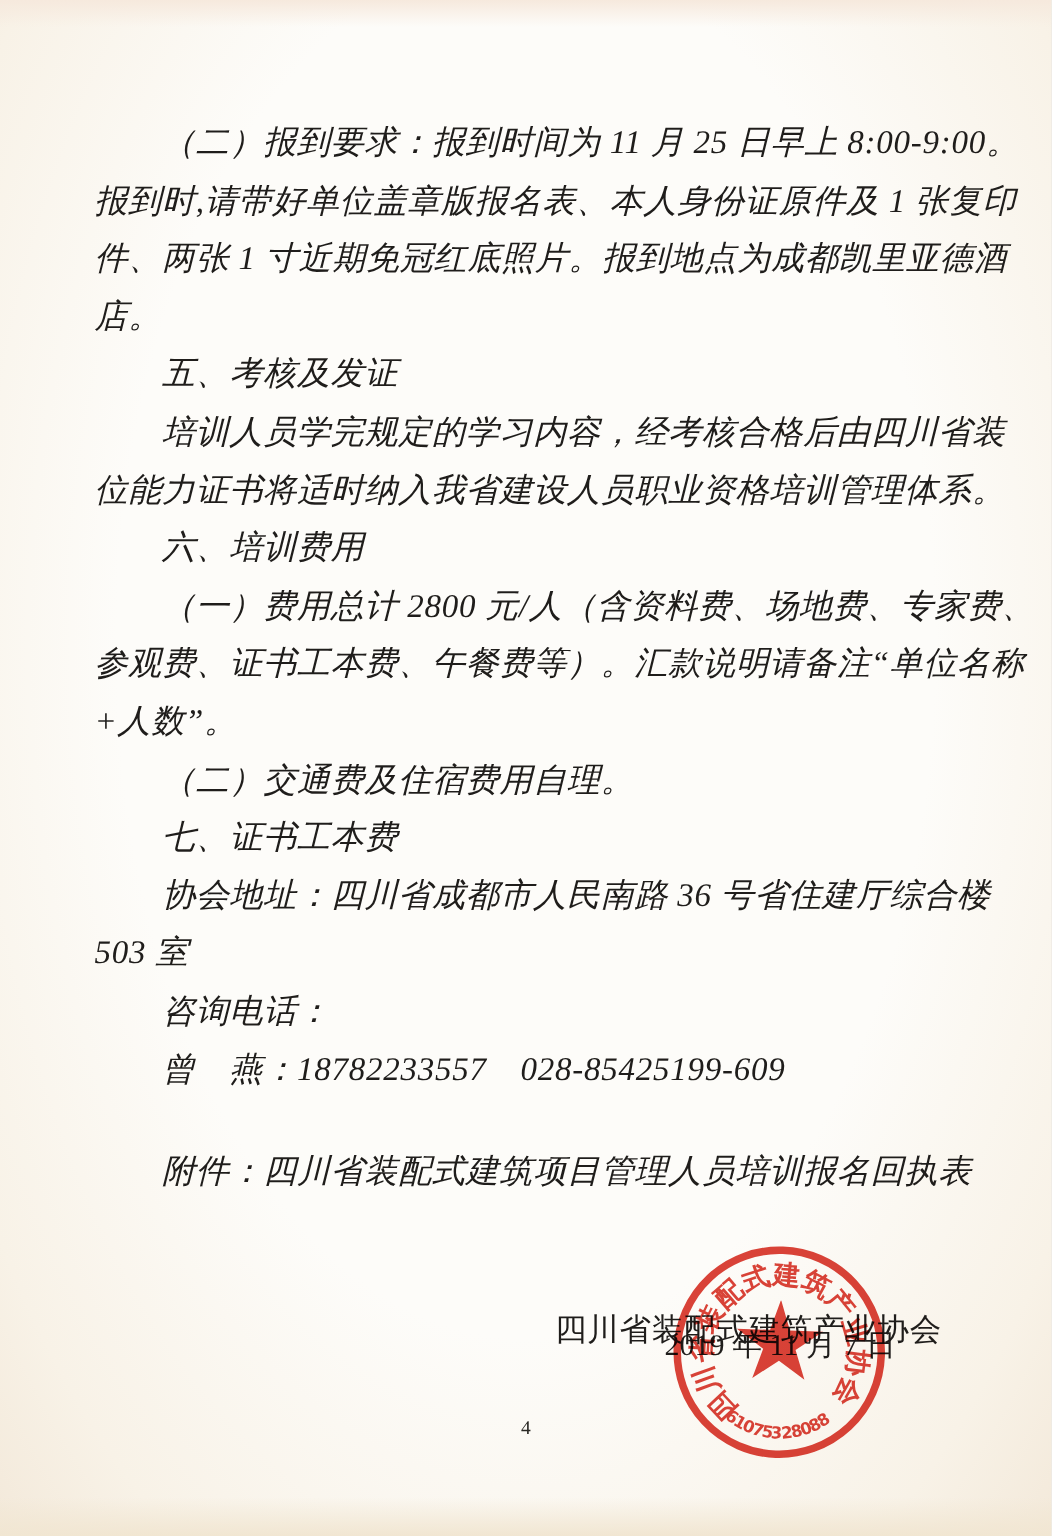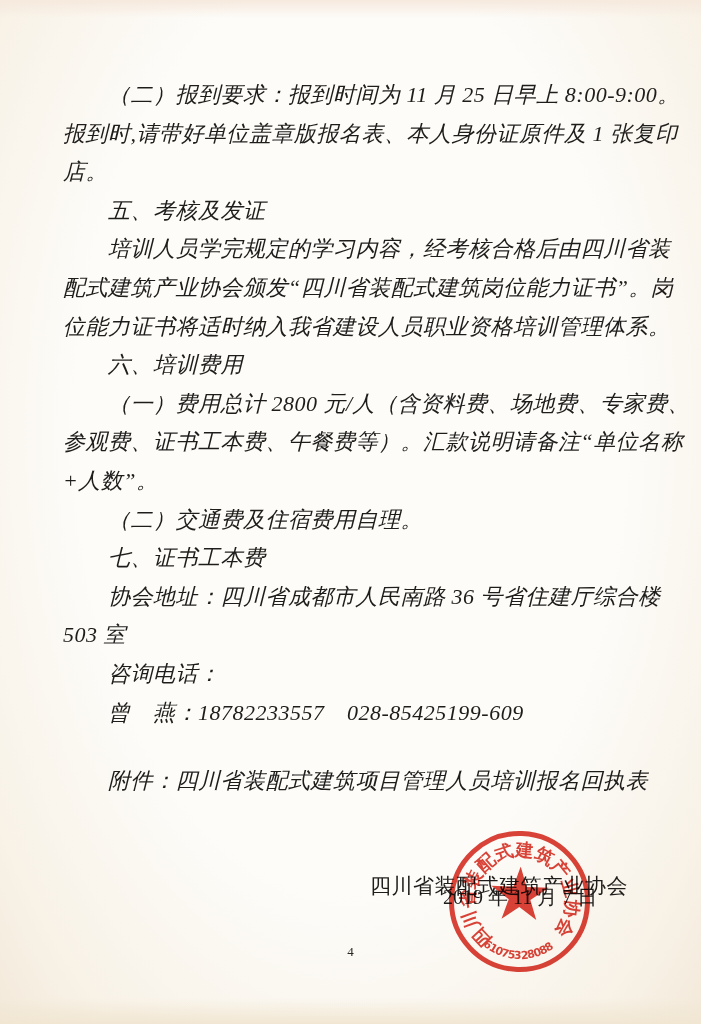--- a/index.html
+++ b/index.html
@@ -97,24 +97,24 @@
   }
 </style>
 </head>
 <body>
 
 <div class="page">
 
   <div class="body-text">
     <div class="line indent">（二）报到要求：报到时间为 11 月 25 日早上 8:00-9:00。</div>
     <div class="line">报到时,请带好单位盖章版报名表、本人身份证原件及 1 张复印</div>
+    <div class="line">件、两张 1 寸近期免冠红底照片。报到地点为成都凯里亚德酒</div>
     <div class="line">店。</div>
     <div class="line indent">五、考核及发证</div>
     <div class="line indent">培训人员学完规定的学习内容，经考核合格后由四川省装</div>
-    <div class="line">配式建筑产业协会颁发“四川省装配式建筑岗位能力证书”。岗</div>
     <div class="line">位能力证书将适时纳入我省建设人员职业资格培训管理体系。</div>
     <div class="line indent">六、培训费用</div>
     <div class="line indent">（一）费用总计 2800 元/人（含资料费、场地费、专家费、</div>
     <div class="line">参观费、证书工本费、午餐费等）。汇款说明请备注“单位名称</div>
     <div class="line">+人数”。</div>
     <div class="line indent">（二）交通费及住宿费用自理。</div>
     <div class="line indent">七、证书工本费</div>
     <div class="line indent">协会地址：四川省成都市人民南路 36 号省住建厅综合楼</div>
     <div class="line">503 室</div>
     <div class="line indent">咨询电话：</div>

